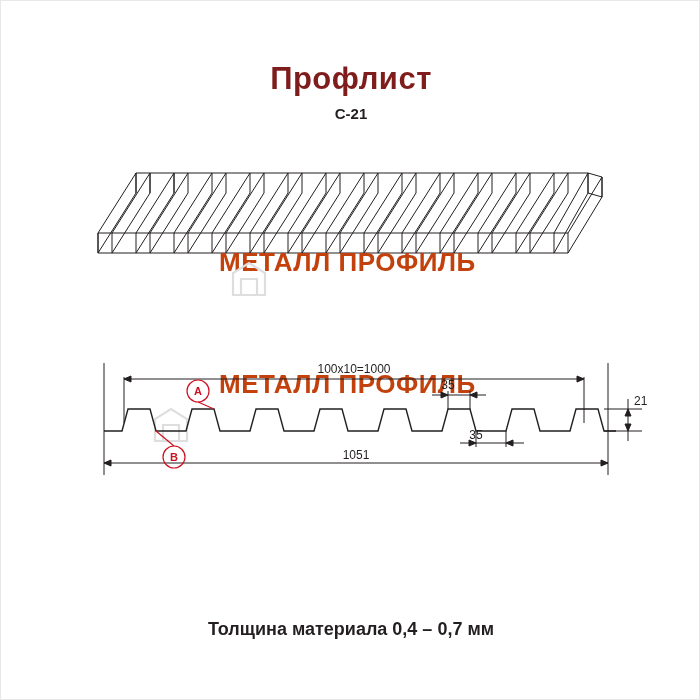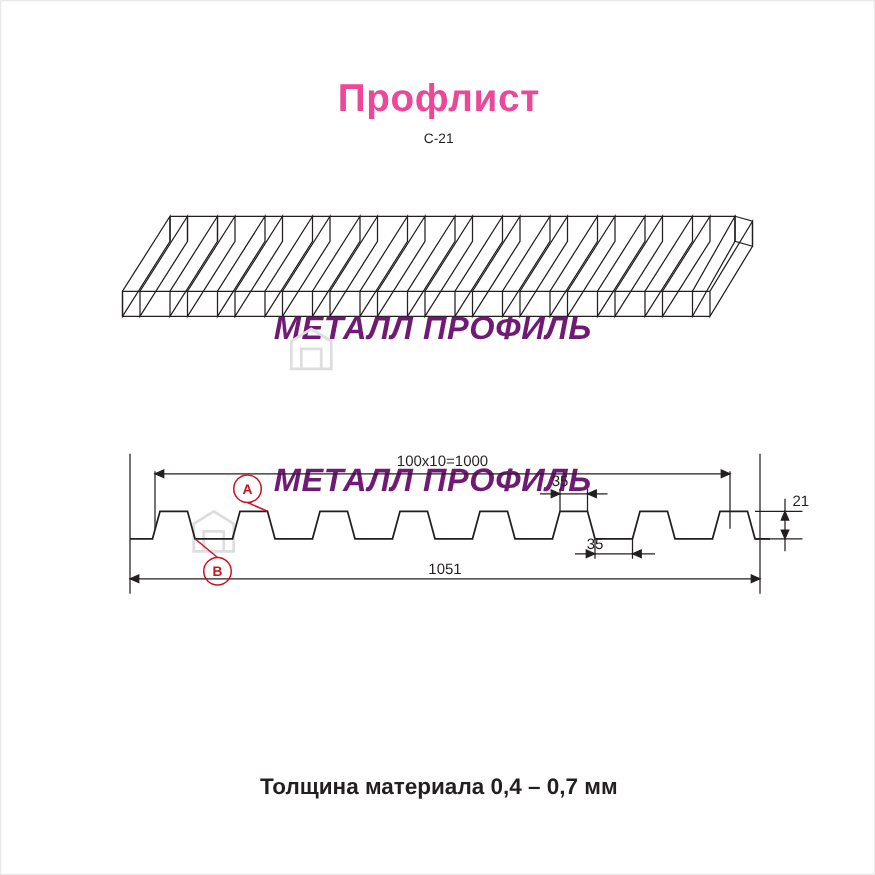--- a/index.html
+++ b/index.html
@@ -23,30 +23,30 @@
   }
   .title {
     position: absolute;
     top: 60px;
     left: 0;
     width: 700px;
     text-align: center;
     font-size: 31px;
     font-weight: bold;
     letter-spacing: 0.5px;
-    color: #ec4899;
+    color: #7f1d1d;
   }
   .subtitle {
     position: absolute;
     top: 104px;
     left: 0;
     width: 700px;
     text-align: center;
-    font-size: 11px;
-    font-weight: normal;
+    font-size: 15px;
+    font-weight: bold;
     color: #231f20;
   }
   .footer-note {
     position: absolute;
     top: 618px;
     left: 0;
     width: 700px;
     text-align: center;
     font-size: 18px;
     font-weight: bold;
@@ -63,24 +63,23 @@
     position: absolute;
     top: 346px;
     left: 75px;
     width: 560px;
     height: 150px;
   }
   .watermark {
     position: absolute;
     pointer-events: none;
     user-select: none;
-    color: #701a75;
+    color: #c2410c;
     font-weight: bold;
     white-space: nowrap;
-    font-style: italic;
   }
   .wm1 {
     top: 246px;
     left: 218px;
     font-size: 26px;
     letter-spacing: 0.5px;
   }
   .wm2 {
     top: 368px;
     left: 218px;

